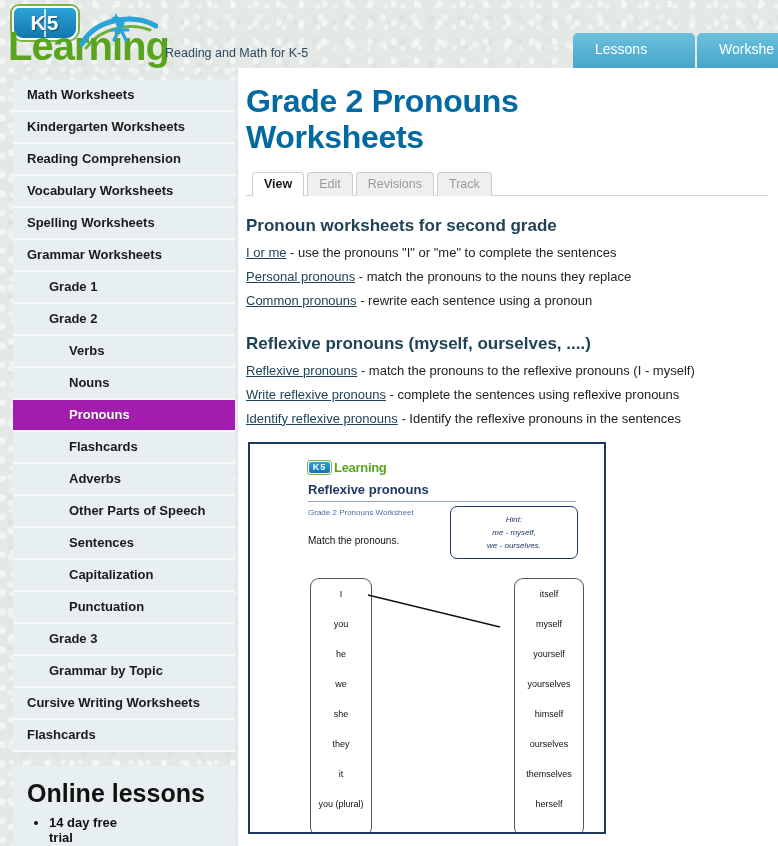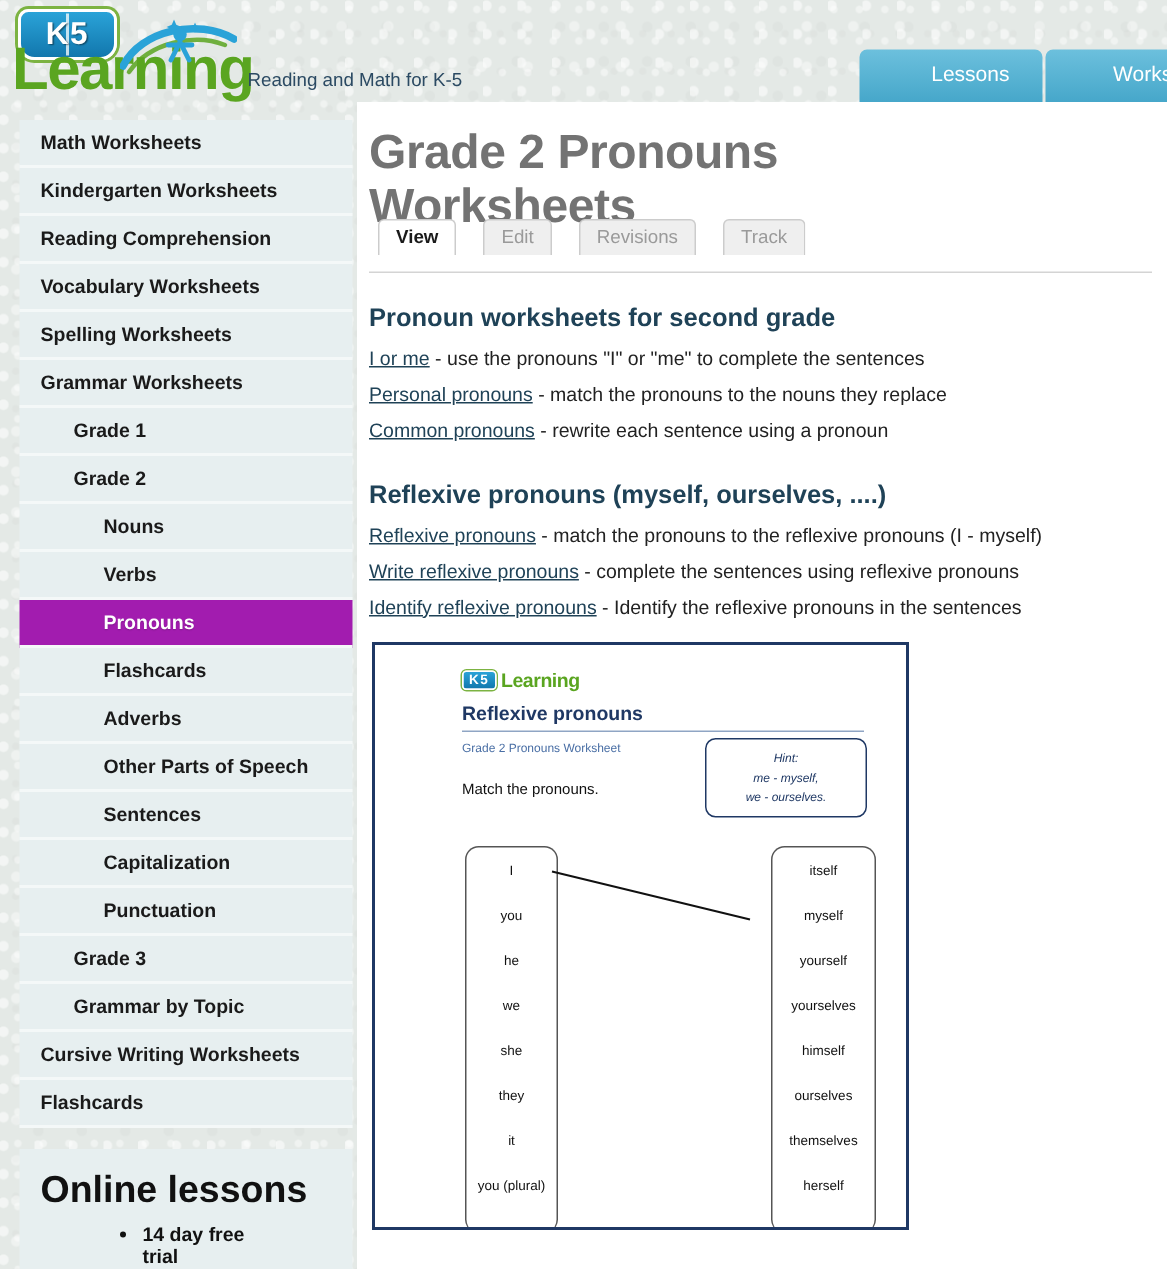--- a/index.html
+++ b/index.html
@@ -133,21 +133,21 @@
   }
   .top-tab {
     background: linear-gradient(#6cc0dd, #46a7ca);
     color: #ffffff;
     font-size: 14px;
     padding: 8px 22px 16px 22px;
     height: 35px;
     border-radius: 5px 5px 0 0;
     white-space: nowrap;
     cursor: pointer;
-    text-align: right;
+    text-align: left;
     min-width: 122px;
   }
 
   
   .content-row {
     position: absolute;
     top: 68px;
     left: 0;
     width: 778px;
     height: 778px;
@@ -194,50 +194,51 @@
     line-height: 1.05;
     margin-bottom: 9px;
   }
   .promo-list {
     list-style: disc;
     margin-left: 22px;
     font-size: 13px;
     font-weight: bold;
     color: #111;
   }
-  .promo-list li { margin-bottom: 7px; line-height: 15px; max-width: 78px; margin-left: 46px; }
+  .promo-list li { margin-bottom: 7px; line-height: 15px; max-width: 78px; }
 
   
   .main {
     position: absolute;
     left: 238px;
     top: 0;
     width: 540px;
     min-height: 778px;
     background: #ffffff;
     padding: 16px 10px 0 8px;
   }
 
   .page-title {
     font-size: 32px;
     font-weight: bold;
-    color: #737373;
+    color: #0369a1;
     line-height: 1.12;
     letter-spacing: -0.3px;
     max-width: 330px;
+    margin-bottom: 14px;
   }
 
   .tabs-bar {
     border-bottom: 1px solid #d4d4d4;
-    padding: 0 0 12px 6px;
+    padding: 0 0 0 6px;
     margin-bottom: 20px;
     height: 26px;
     display: flex;
     align-items: flex-end;
-    gap: 18px;
+    gap: 3px;
   }
   .ctab {
     font-size: 12.5px;
     padding: 4px 11px 5px 11px;
     border: 1px solid #cccccc;
     border-bottom: none;
     border-radius: 4px 4px 0 0;
     background: #efefef;
     color: #9a9a9a;
     cursor: pointer;
@@ -325,21 +326,21 @@
     margin-left: 44px;
     margin-top: 18px;
     font-size: 10px;
     color: #111;
   }
 
   .hint-box {
     position: absolute;
     right: 26px;
     top: 62px;
-    width: 108px;
+    width: 128px;
     border: 1px solid #1f3864;
     border-radius: 7px;
     padding: 6px 4px;
     text-align: center;
     font-size: 8px;
     font-style: italic;
     color: #1f3864;
     line-height: 13px;
   }
 
@@ -489,22 +490,22 @@
   <div class="sidebar">
     <div class="menu-block">
       <div class="menu-item">Math Worksheets</div>
       <div class="menu-item">Kindergarten Worksheets</div>
       <div class="menu-item">Reading Comprehension</div>
       <div class="menu-item">Vocabulary Worksheets</div>
       <div class="menu-item">Spelling Worksheets</div>
       <div class="menu-item">Grammar Worksheets</div>
       <div class="menu-item lvl2">Grade 1</div>
       <div class="menu-item lvl2">Grade 2</div>
+      <div class="menu-item lvl3">Verbs</div>
       <div class="menu-item lvl3">Nouns</div>
-      <div class="menu-item lvl3">Verbs</div>
       <div class="menu-item lvl3 active">Pronouns</div>
       <div class="menu-item lvl3">Flashcards</div>
       <div class="menu-item lvl3">Adverbs</div>
       <div class="menu-item lvl3">Other Parts of Speech</div>
       <div class="menu-item lvl3">Sentences</div>
       <div class="menu-item lvl3">Capitalization</div>
       <div class="menu-item lvl3">Punctuation</div>
       <div class="menu-item lvl2">Grade 3</div>
       <div class="menu-item lvl2">Grammar by Topic</div>
       <div class="menu-item">Cursive Writing Worksheets</div>

